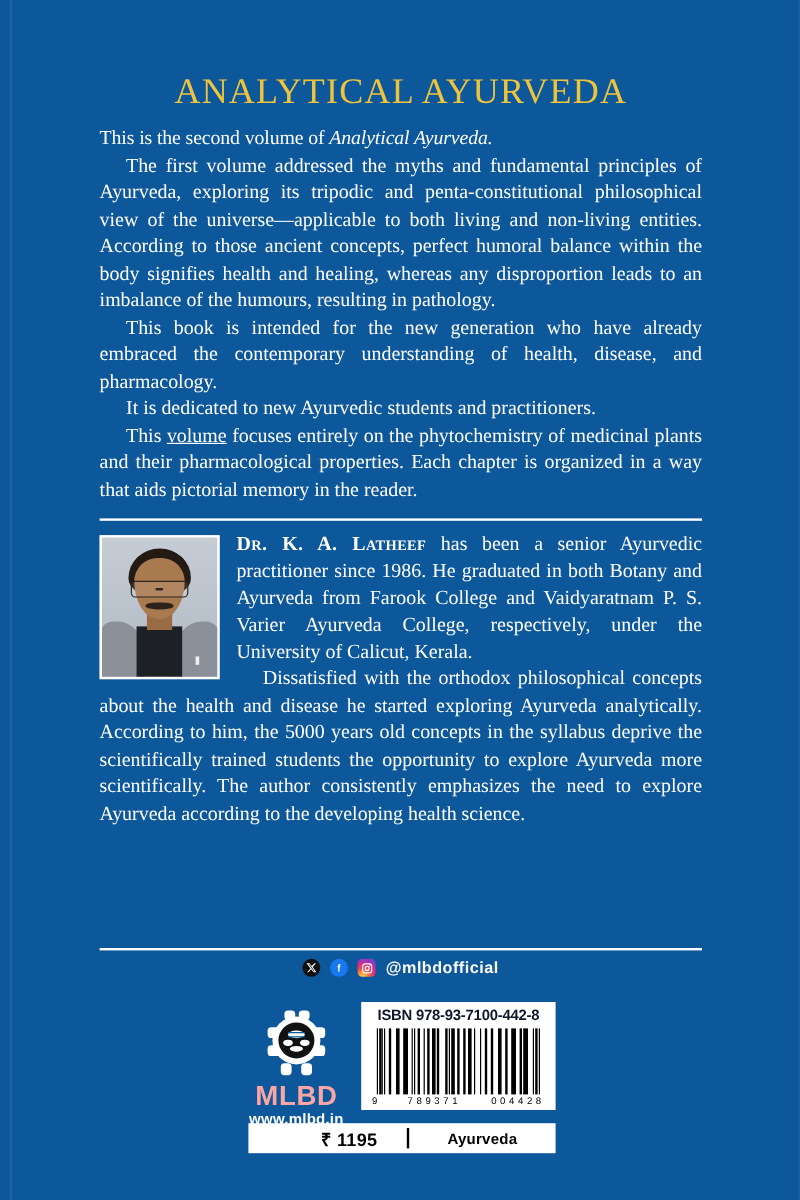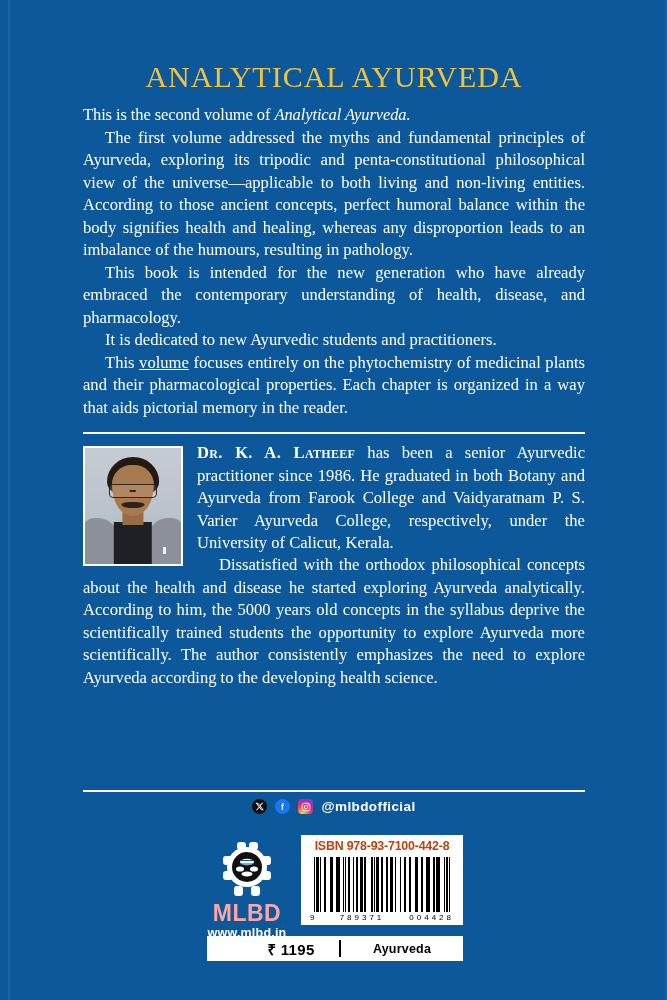--- a/index.html
+++ b/index.html
@@ -292,21 +292,21 @@
     top: 21px;
     width: 162px;
     background: #ffffff;
     padding: 4px 5px 3px 5px;
     box-sizing: border-box;
   }
   .isbn-text {
     font-family: "Liberation Sans", sans-serif;
     font-weight: bold;
     font-size: 12.4px;
-    color: #c2410c;
+    color: #0f172a;
     text-align: center;
     letter-spacing: -0.2px;
     line-height: 1.2;
     margin-bottom: 3px;
   }
   .barcode {
     height: 55px;
     display: flex;
     align-items: flex-end;
     justify-content: center;

